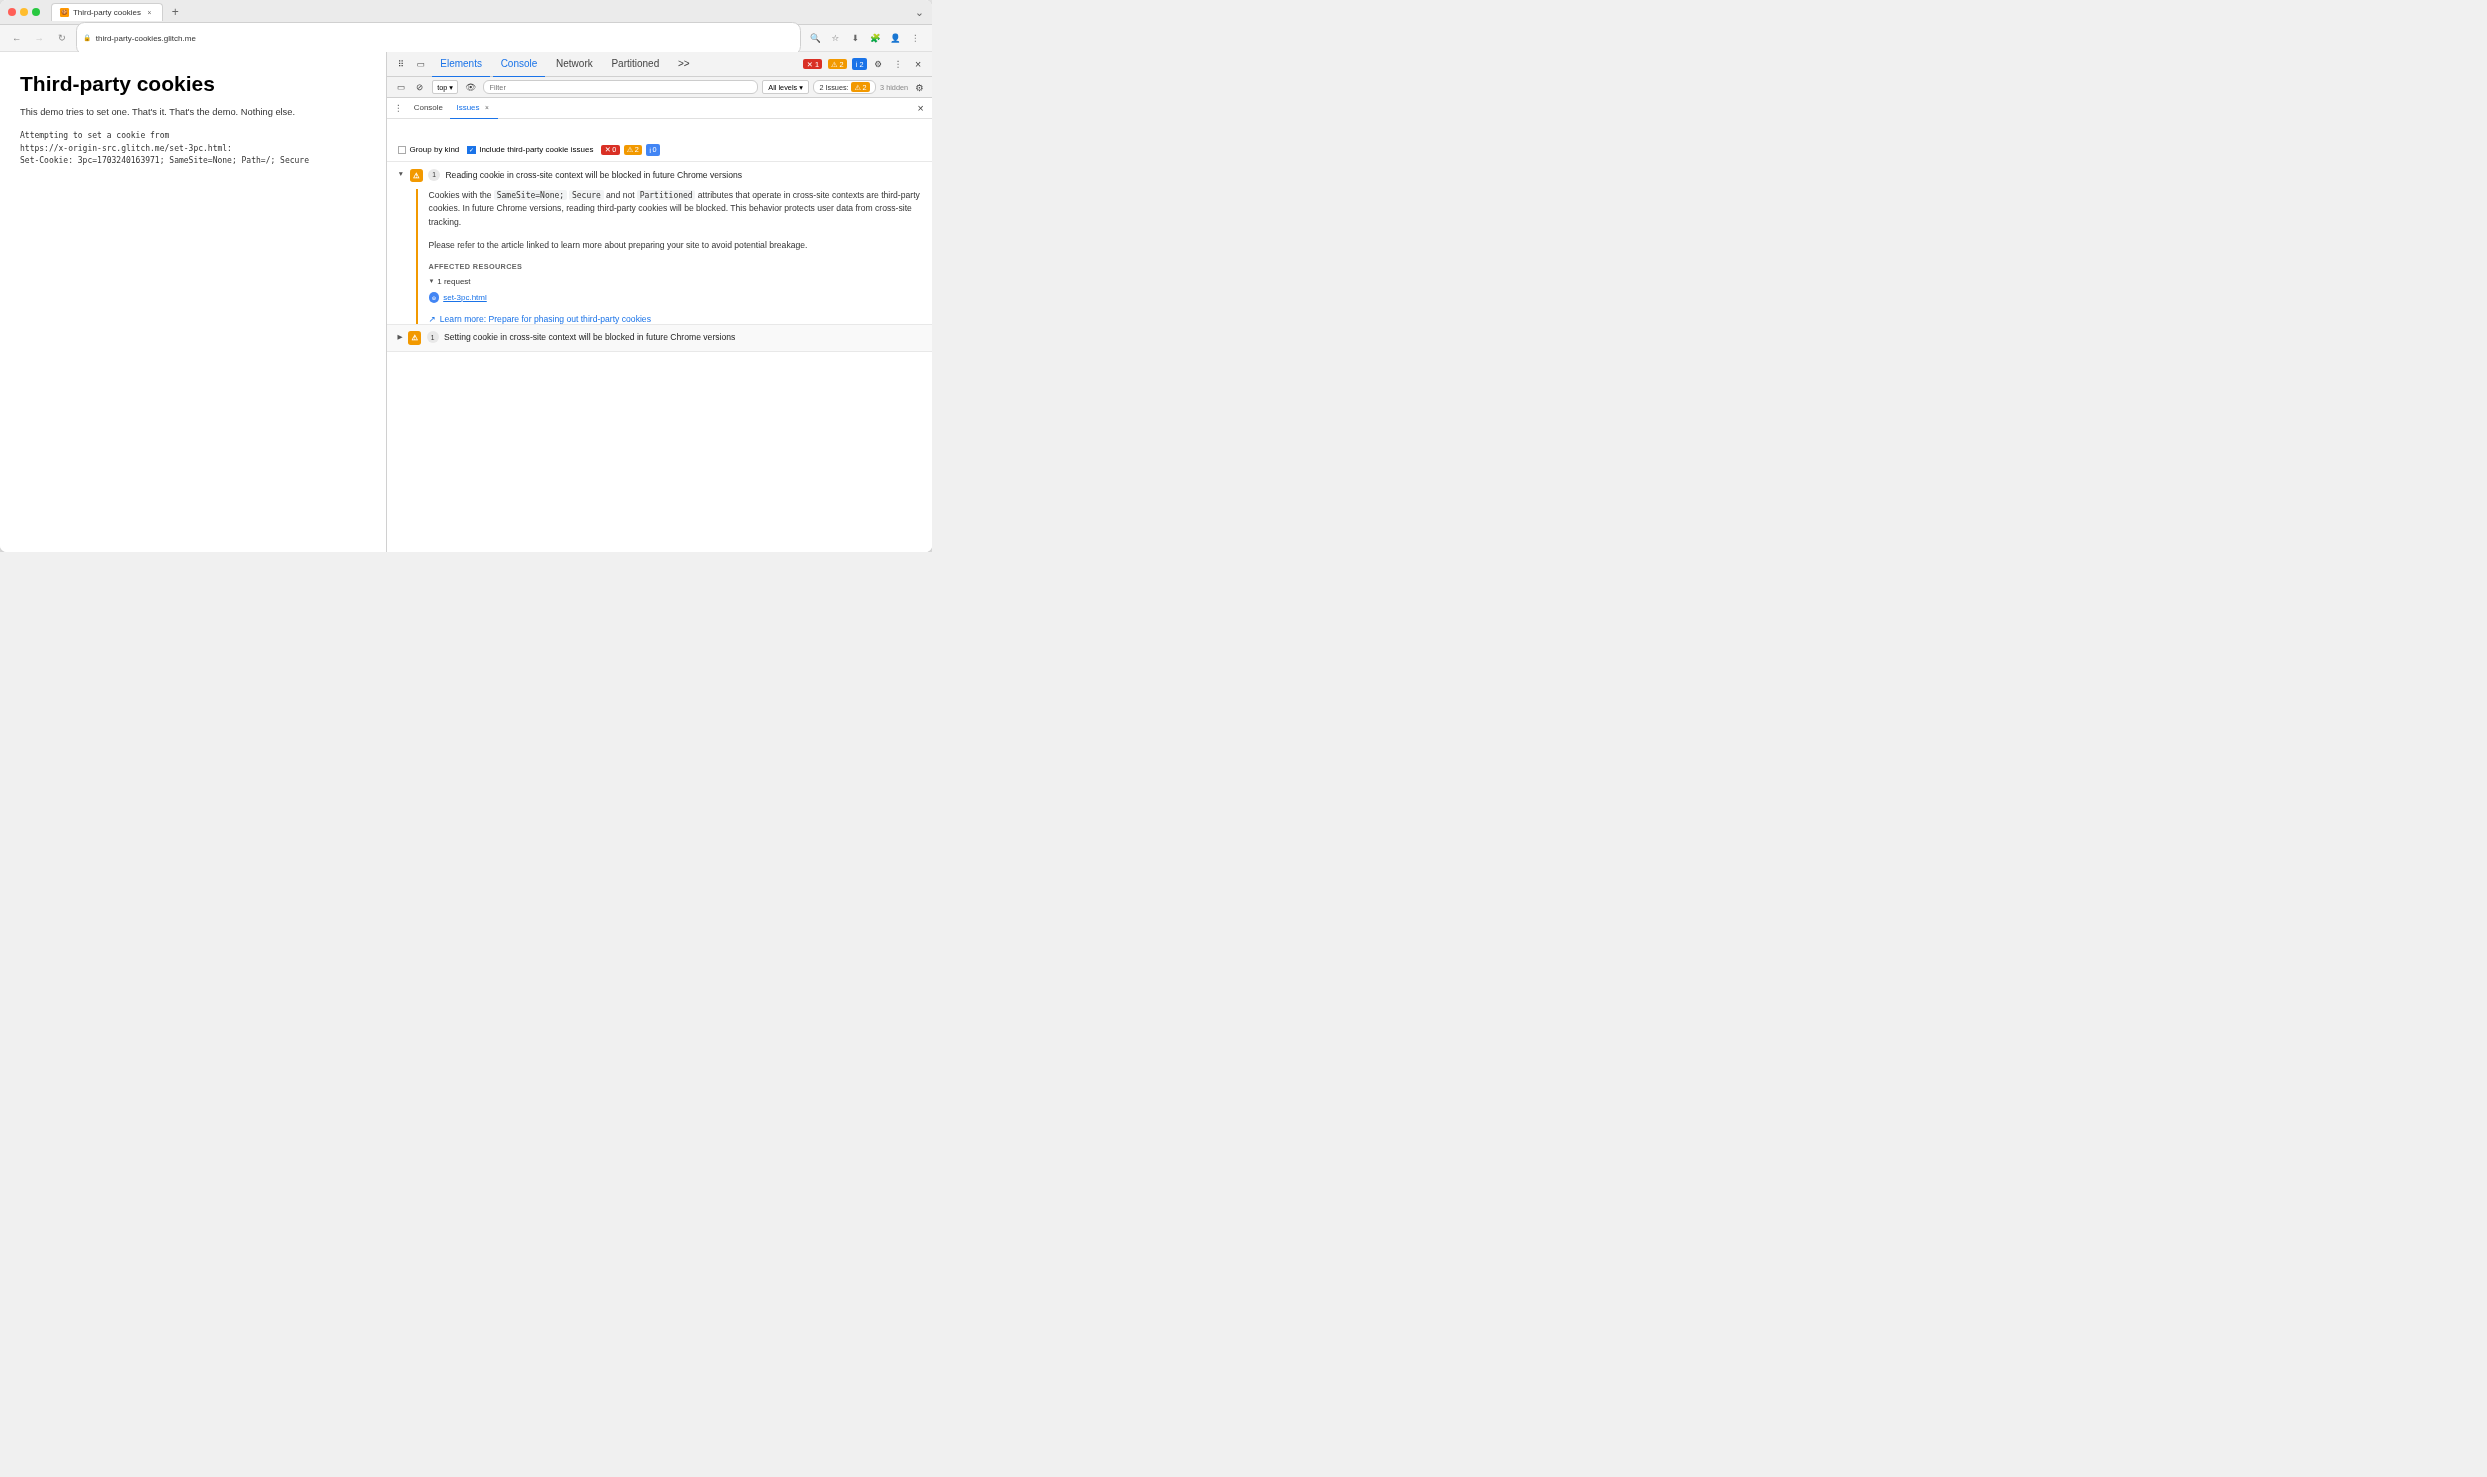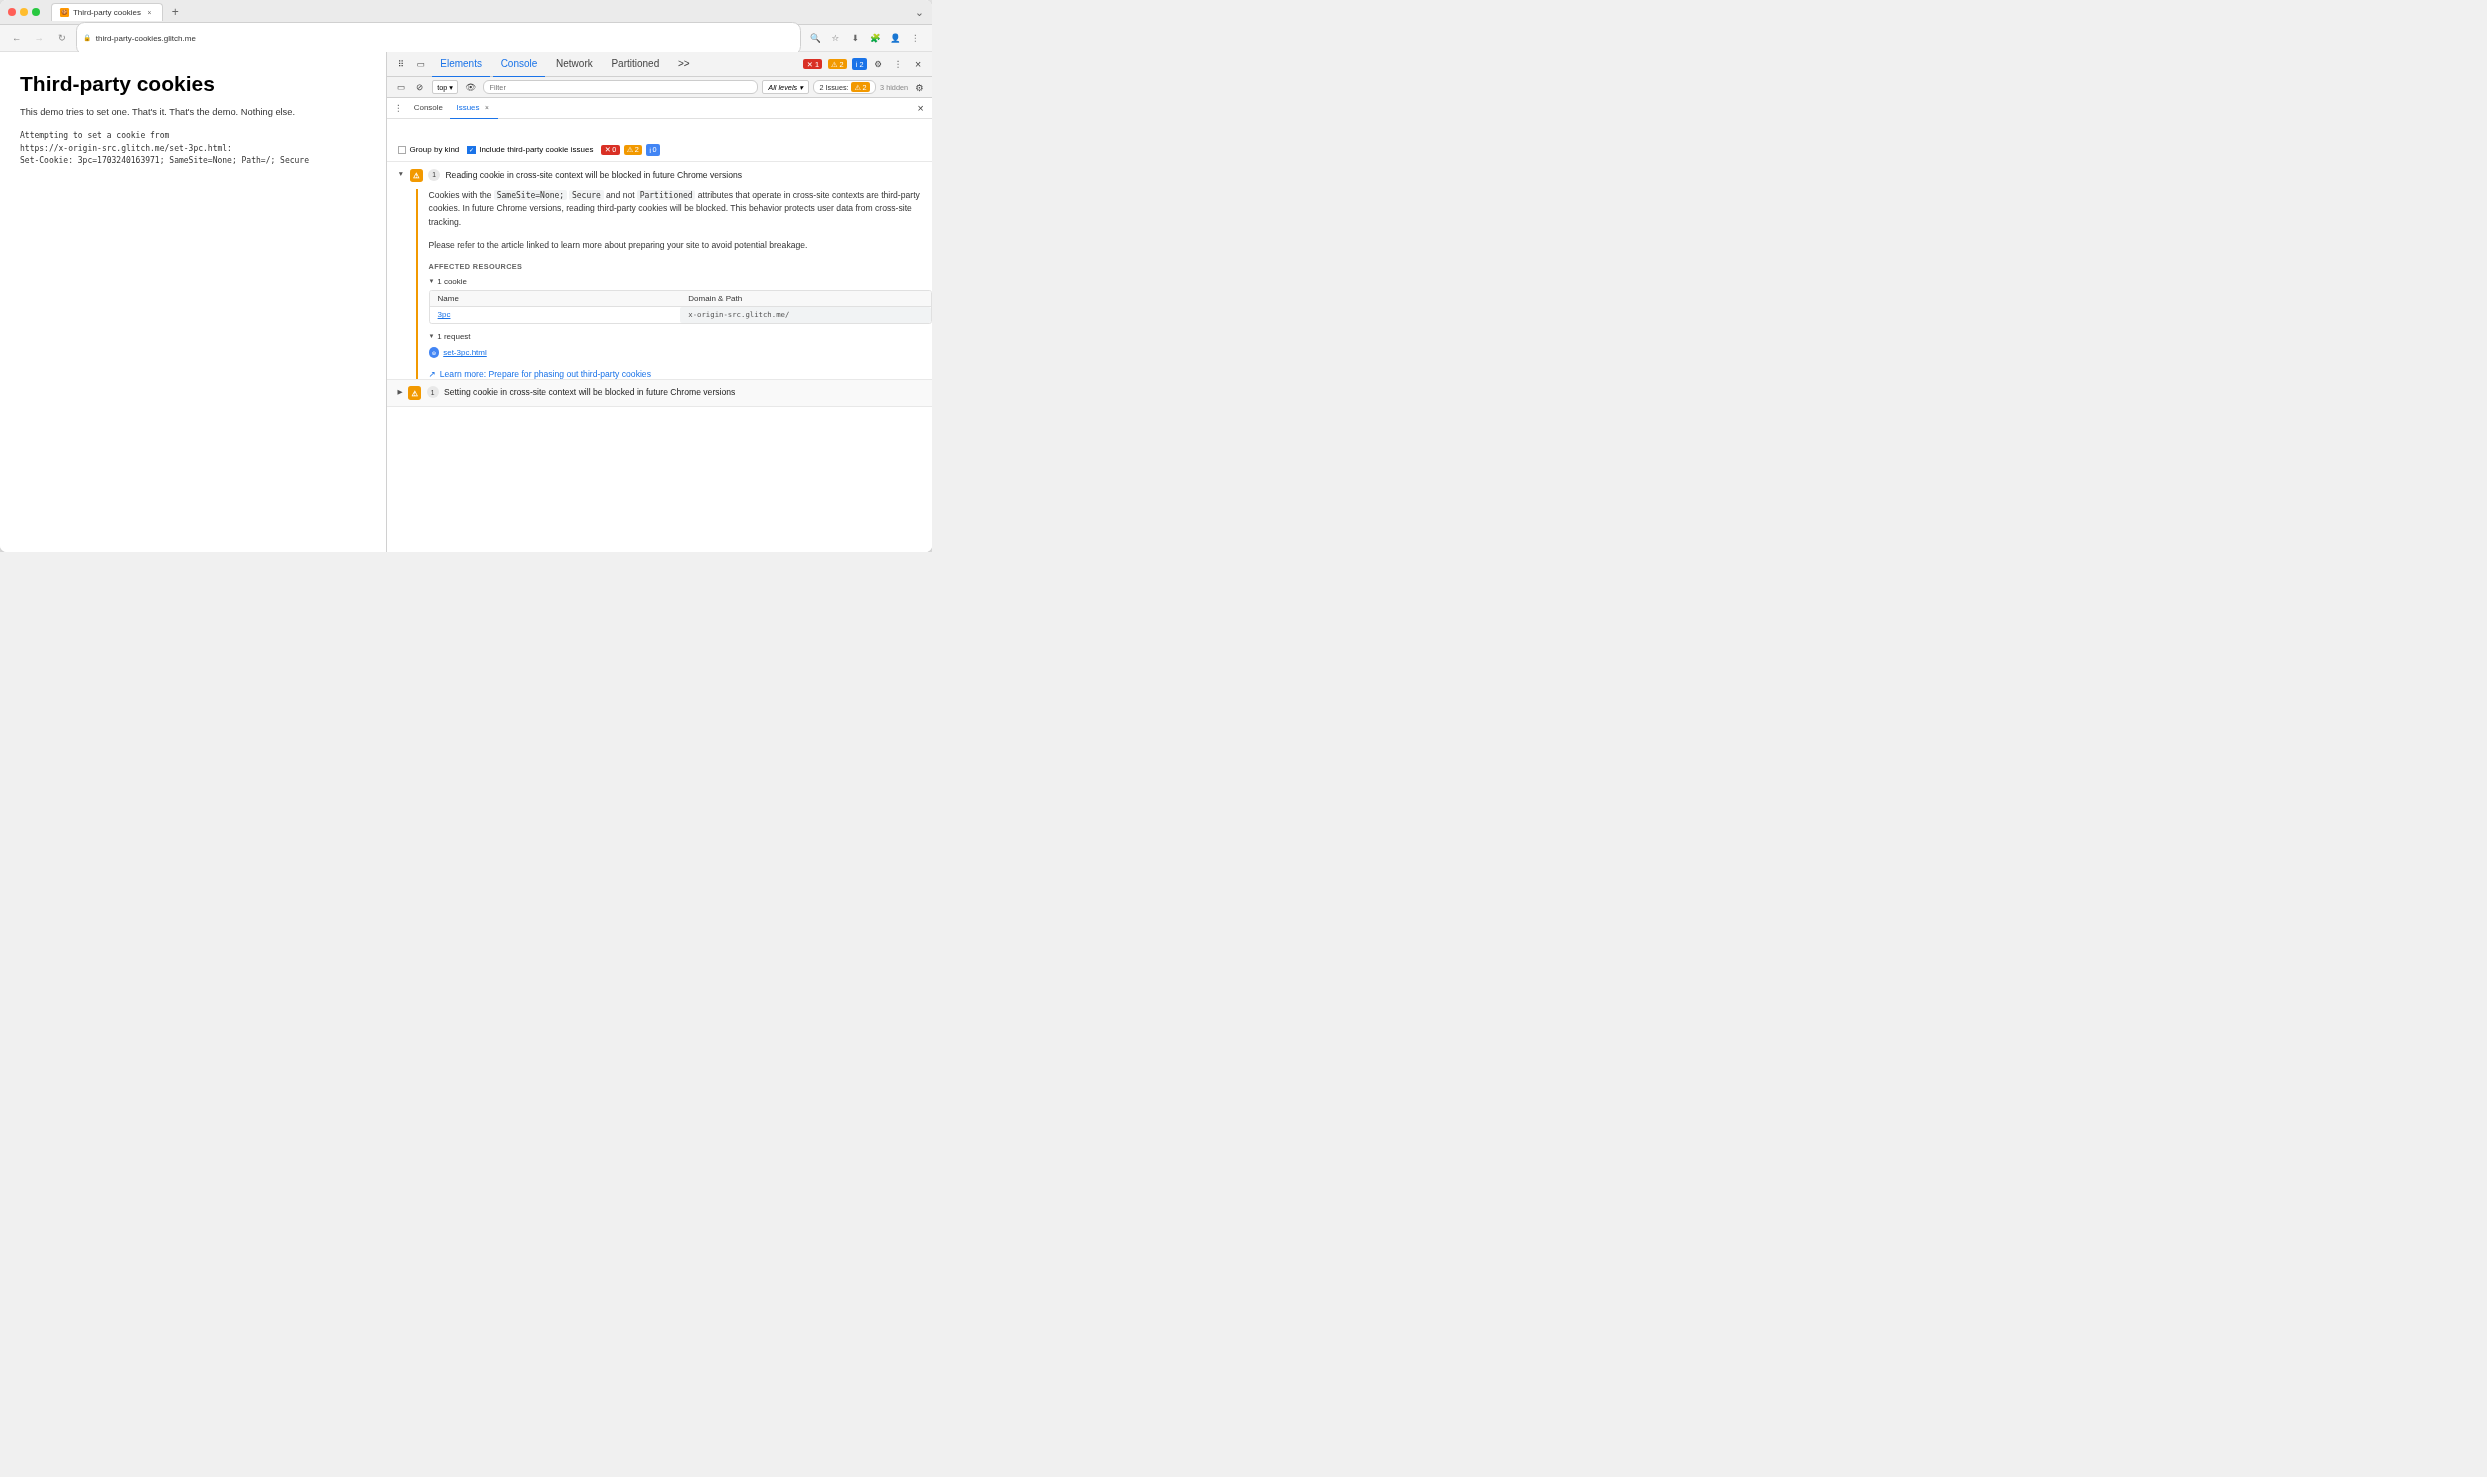--- a/index.html
+++ b/index.html
@@ -52,21 +52,21 @@
     .dt-badge { display: inline-flex; align-items: center; gap: 2px; padding: 0.7px 3.3px; border-radius: 2px; font-size: 7.3px; cursor: pointer; }
     .dt-badge-red { background: #d93025; color: white; }
     .dt-badge-orange { background: #f29900; color: white; }
     .dt-badge-blue { background: #1a73e8; color: white; }
     .dt-close { width: 17.3px; height: 17.3px; display: flex; align-items: center; justify-content: center; cursor: pointer; color: #444; font-size: 10.6px; border-radius: 2px; }
 
     .devtools-console-bar { height: 21px; background: #f3f3f3; display: flex; align-items: center; padding: 0 5.3px; gap: 4px; border-bottom: 0.7px solid #d0d0d0; }
     .console-left-icons { display: flex; gap: 1.3px; }
     .frame-select { display: flex; align-items: center; gap: 2px; padding: 1.3px 4px; border: 0.7px solid #ccc; border-radius: 2px; font-size: 7.3px; cursor: pointer; background: #fff; }
     .filter-input { flex: 1; height: 14.6px; border: 0.7px solid #ccc; border-radius: 6px; padding: 0 5.3px; font-size: 7.3px; }
-    .level-select { display: flex; align-items: center; gap: 2px; padding: 1.3px 5.3px; border: 0.7px solid #ccc; border-radius: 2px; font-size: 7.3px; cursor: pointer; background: #fff; font-style: italic; }
+    .level-select { display: flex; align-items: center; gap: 2px; padding: 1.3px 5.3px; border: 0.7px solid #ccc; border-radius: 2px; font-size: 7.3px; cursor: pointer; background: #fff; }
     .issues-badge { display: flex; align-items: center; gap: 2.7px; font-size: 7.3px; color: #333; padding: 1.3px 5.3px; border: 0.7px solid #ccc; border-radius: 6px; background: #fff; cursor: pointer; }
     .hidden-badge { font-size: 7.3px; color: #888; }
     .gear-btn { width: 14.6px; height: 14.6px; display: flex; align-items: center; justify-content: center; cursor: pointer; color: #444; font-size: 9.3px; border-radius: 2px; }
 
     .devtools-tabs-bar { height: 21px; background: #fff; display: flex; align-items: center; padding: 0 2.7px; border-bottom: 0.7px solid #e0e0e0; }
     .dt-panel-icon { width: 17.3px; height: 17.3px; display: flex; align-items: center; justify-content: center; cursor: pointer; color: #444; font-size: 8.6px; }
     .panel-tab { display: flex; align-items: center; gap: 2.7px; padding: 0 6.7px; height: 21px; font-size: 8px; cursor: pointer; color: #444; border-bottom: 1.3px solid transparent; }
     .panel-tab.active { color: #1a73e8; border-bottom: 1.3px solid #1a73e8; }
     .panel-tab-close { width: 9.3px; height: 9.3px; border-radius: 50%; display: flex; align-items: center; justify-content: center; font-size: 6.7px; color: #666; }
     .dt-panel-close { width: 17.3px; height: 17.3px; display: flex; align-items: center; justify-content: center; cursor: pointer; color: #444; font-size: 10.6px; margin-left: auto; }
@@ -259,36 +259,20 @@
           <div class="issue-left-border">
             <p class="issue-desc">
               Cookies with the <code class="code-inline">SameSite=None;</code> <code class="code-inline">Secure</code> and not <code class="code-inline">Partitioned</code> attributes that operate in cross-site contexts are third-party cookies. In future Chrome versions, reading third-party cookies will be blocked. This behavior protects user data from cross-site tracking.
             </p>
             <p class="issue-desc">Please refer to the article linked to learn more about preparing your site to avoid potential breakage.</p>
             <div class="affected-resources">
               <div class="affected-label">AFFECTED RESOURCES</div>
               <div class="resource-section">
                 <div class="resource-section-header">
                   <span class="res-expand">▼</span>
-                  <span>1 cookie</span>
-                </div>
-                <div class="cookie-table">
-                  <div class="cookie-table-header">
-                    <span class="col">Name</span>
-                    <span class="col">Domain &amp; Path</span>
-                  </div>
-                  <div class="cookie-table-row">
-                    <span class="col col-link">3pc</span>
-                    <span class="col col-domain">x-origin-src.glitch.me/</span>
-                  </div>
-                </div>
-              </div>
-              <div class="resource-section">
-                <div class="resource-section-header">
-                  <span class="res-expand">▼</span>
                   <span>1 request</span>
                 </div>
                 <div class="request-item">
                   <div class="request-icon">⊕</div>
                   <span class="col-link">set-3pc.html</span>
                 </div>
               </div>
             </div>
             <a class="learn-more">
               <span class="learn-more-icon">↗</span>

